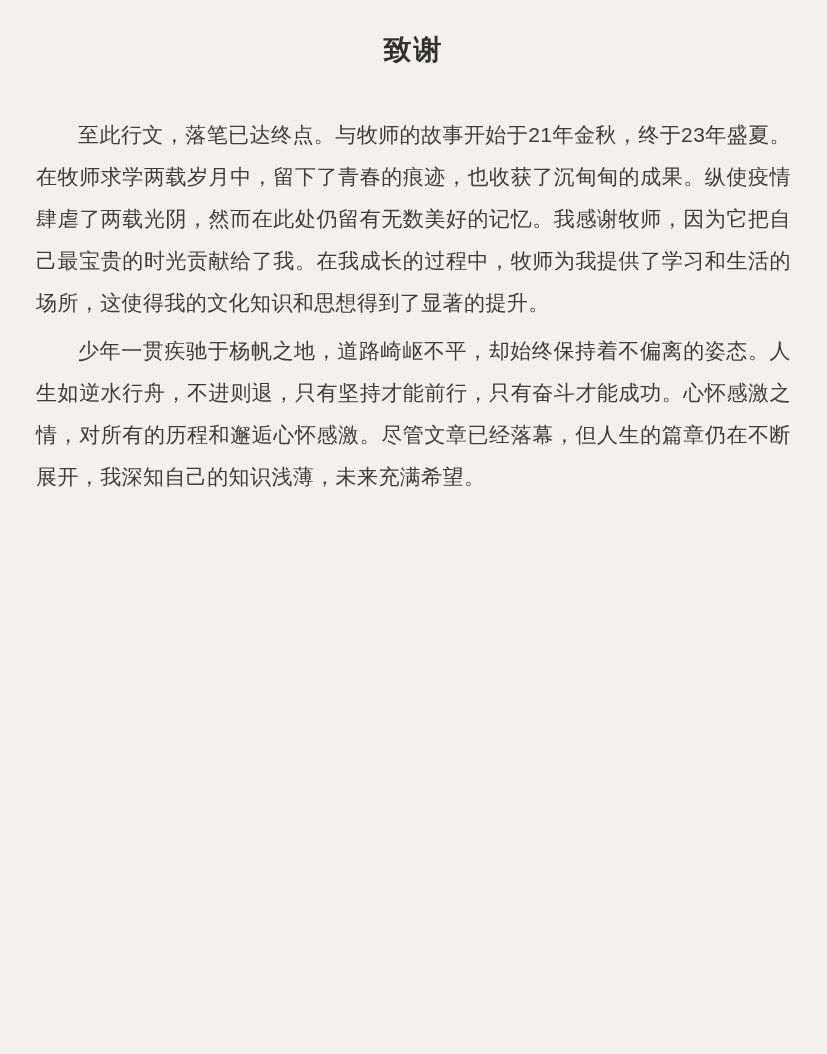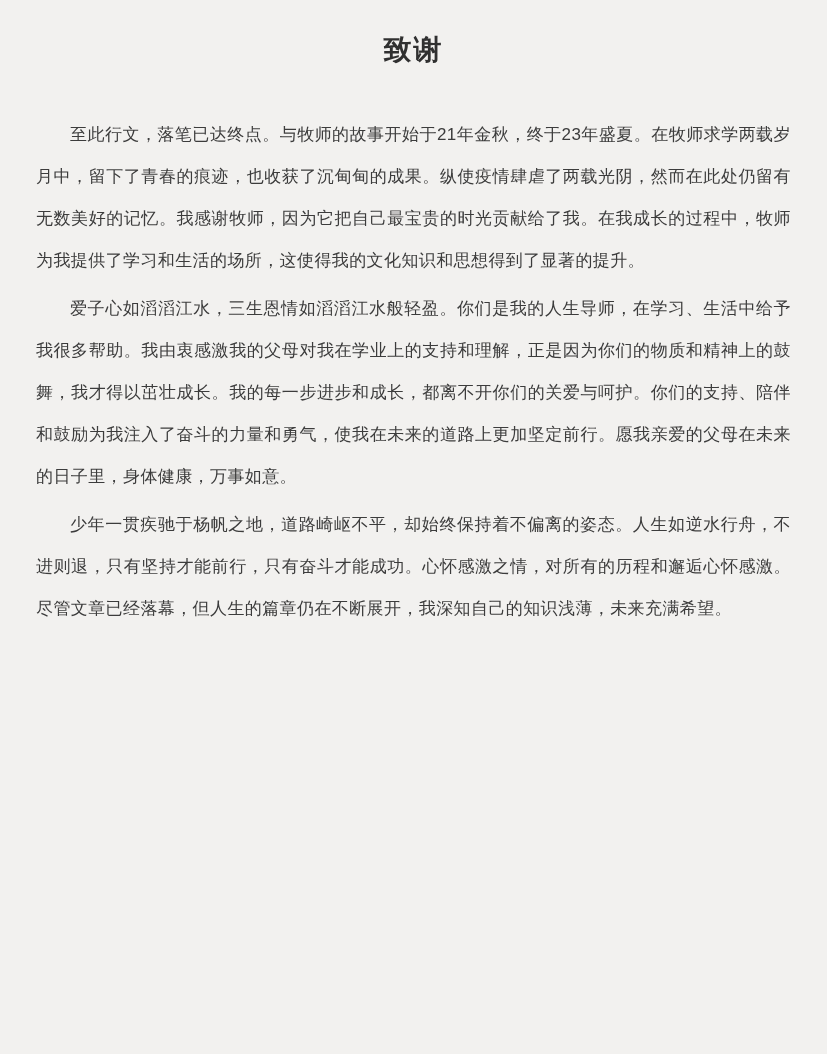--- a/index.html
+++ b/index.html
@@ -28,32 +28,31 @@
     font-weight: 600;
     letter-spacing: 2px;
     color: var(--title-color, #303030);
   }
   .doc-body {
     margin-top: 47px;
     color: var(--text-color, #3c3c3c);
   }
   .doc-body p {
     margin: 0 0 6px 0;
-    font-size: 17px;
+    font-size: 21px;
     line-height: 42px;
     letter-spacing: 0.4px;
     text-align: justify;
     text-justify: inter-character;
     text-indent: 2em;
     font-weight: 500;
   }
 </style>
 </head>
 <body style="background: rgb(242, 241, 239);">
 
 <div class="page">
   <h1 class="doc-title">致谢</h1>
   <div class="doc-body">
     <p>至此行文，落笔已达终点。与牧师的故事开始于21年金秋，终于23年盛夏。在牧师求学两载岁月中，留下了青春的痕迹，也收获了沉甸甸的成果。纵使疫情肆虐了两载光阴，然而在此处仍留有无数美好的记忆。我感谢牧师，因为它把自己最宝贵的时光贡献给了我。在我成长的过程中，牧师为我提供了学习和生活的场所，这使得我的文化知识和思想得到了显著的提升。</p>
-    <p>爱子心如滔滔江水，三生恩情如滔滔江水般轻盈。你们是我的人生导师，在学习、生活中给予我很多帮助。我由衷感激我的父母对我在学业上的支持和理解，正是因为你们的物质和精神上的鼓舞，我才得以茁壮成长。我的每一步进步和成长，都离不开你们的关爱与呵护。你们的支持、陪伴和鼓励为我注入了奋斗的力量和勇气，使我在未来的道路上更加坚定前行。愿我亲爱的父母在未来的日子里，身体健康，万事如意。</p>
     <p>少年一贯疾驰于杨帆之地，道路崎岖不平，却始终保持着不偏离的姿态。人生如逆水行舟，不进则退，只有坚持才能前行，只有奋斗才能成功。心怀感激之情，对所有的历程和邂逅心怀感激。尽管文章已经落幕，但人生的篇章仍在不断展开，我深知自己的知识浅薄，未来充满希望。</p>
   </div>
 </div>
 
 </body></html>

